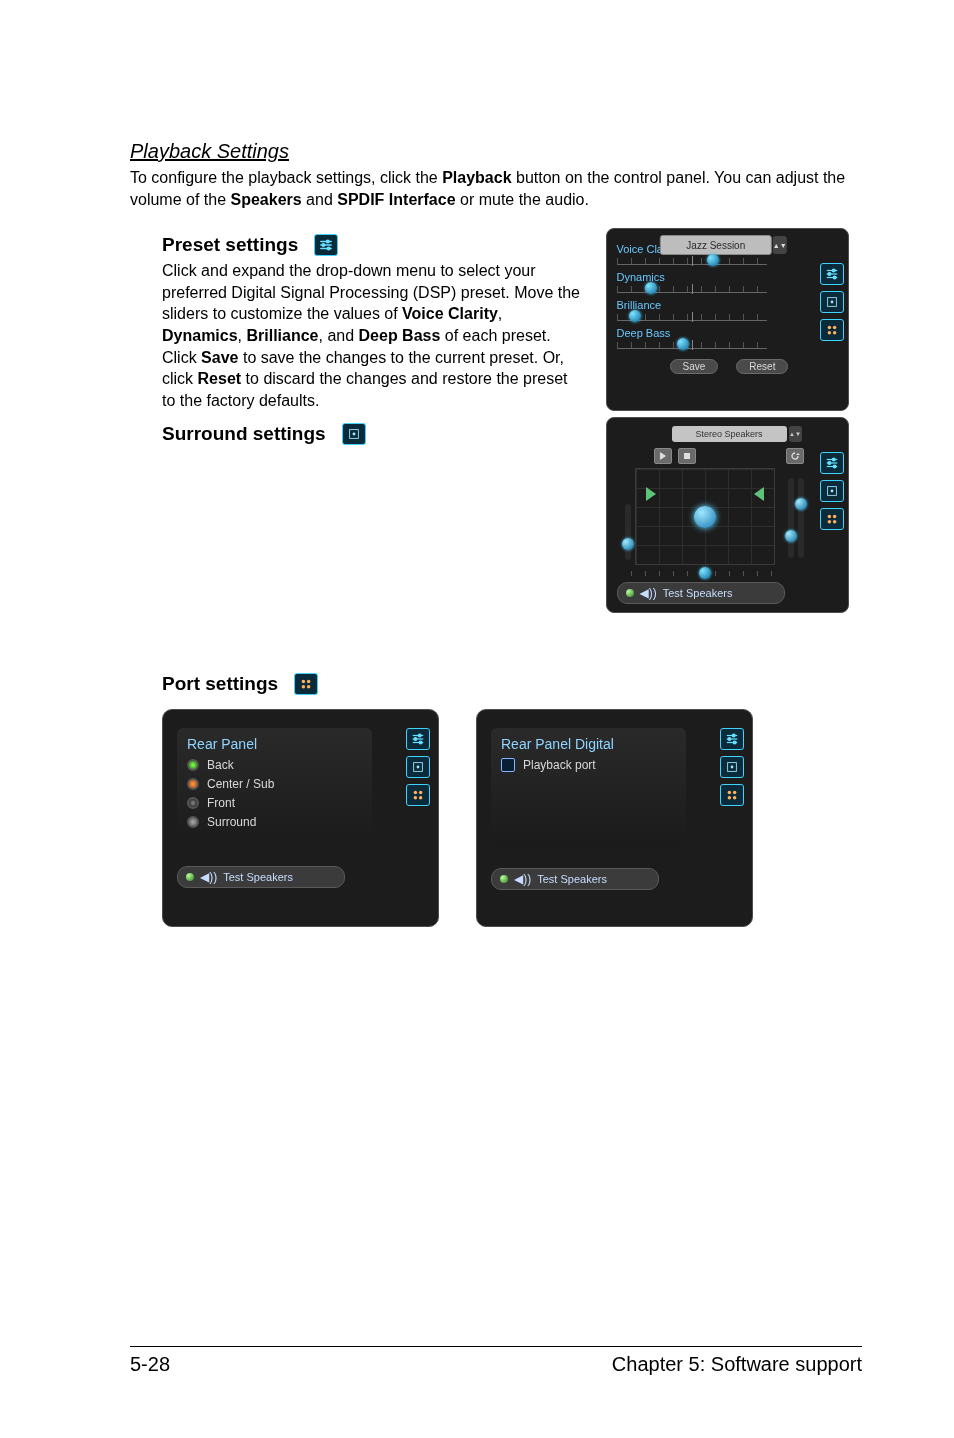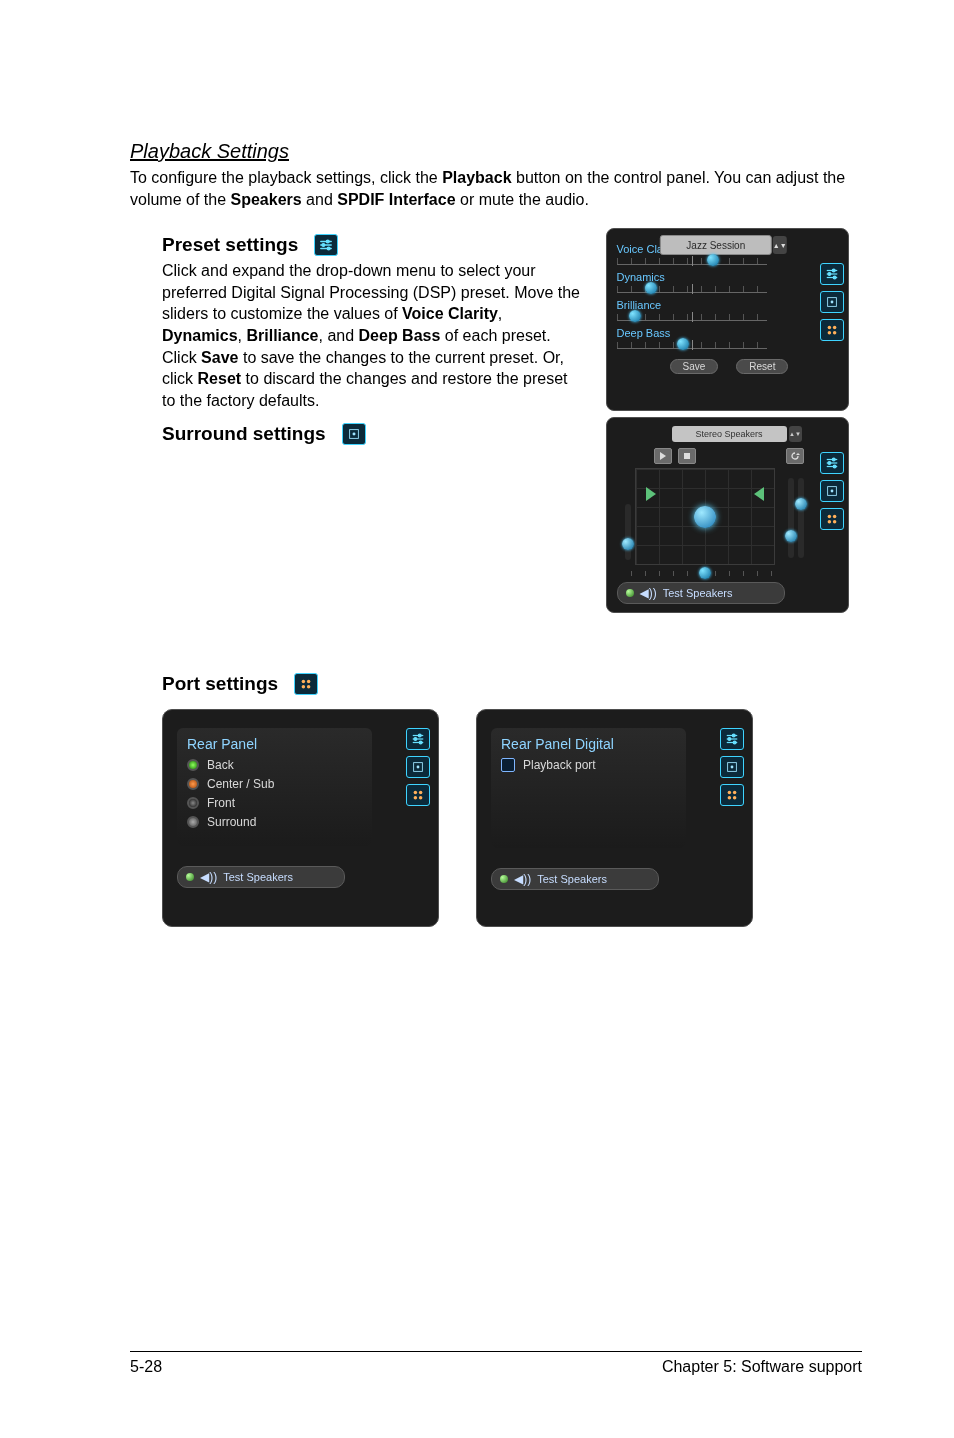--- a/index.html
+++ b/index.html
@@ -195,21 +195,21 @@
   .jack-grey{ background: radial-gradient(circle,#aaa,#555);}
   .jack-square{ width:12px; height:12px; border:1px solid #7fb6ff; background:#0a1f33; border-radius:2px;}
   .test-bar-port { margin-top:20px; margin-left:0;}
 
   
   .footer {
     position:absolute; left:0; right:0; bottom:62px;
     padding: 0 92px 0 130px;
   }
   .footer-line { border-top:1px solid #000; margin-bottom:6px;}
-  .footer-row { display:flex; justify-content:space-between; font-size:16px;}
+  .footer-row { display:flex; justify-content:space-between; font-size:20px;}
 </style>
 </head>
 <body>
 
 <div class="page">
 
   <div class="section-heading">Playback Settings</div>
 
   <div class="body-text pb-1">
     <span>To configure the playback settings, click the </span><span class="inline-bold">Playback</span><span> button on the control panel. You can adjust the volume of the </span><span class="inline-bold">Speakers</span><span> and </span><span class="inline-bold">SPDIF Interface</span><span> or mute the audio.</span>

